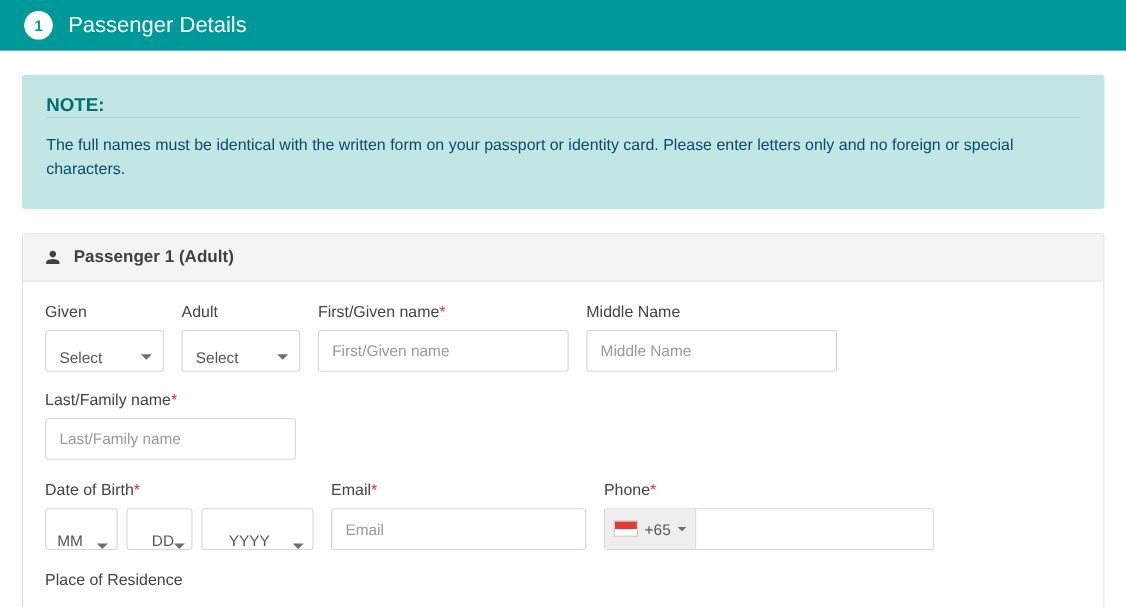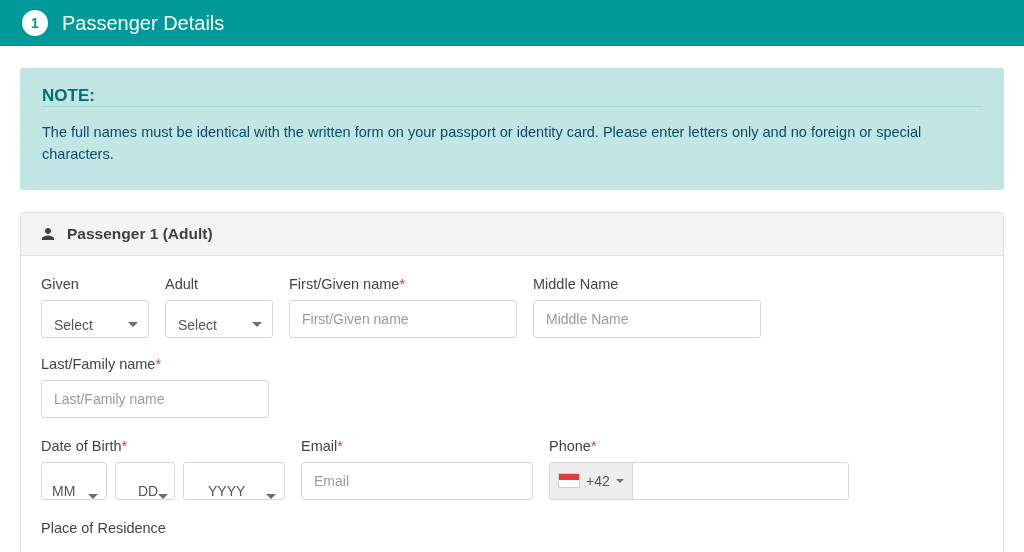--- a/index.html
+++ b/index.html
@@ -254,21 +254,21 @@
         <div class="field">
           <div class="lbl"><span>Email</span><span class="req">*</span></div>
           <input class="input w-email" placeholder="Email" style="">
         </div>
 
         <div class="field">
           <div class="lbl"><span>Phone</span><span class="req">*</span></div>
           <div class="phone-wrap w-phone">
             <div class="phone-prefix">
               <span class="flag-sg"></span>
-              <span>+42</span>
+              <span>+65</span>
               <span class="caret2"></span>
             </div>
             <input class="phone-input" style="">
           </div>
         </div>
 
       </div>
 
       <div class="row">
         <div class="field">

